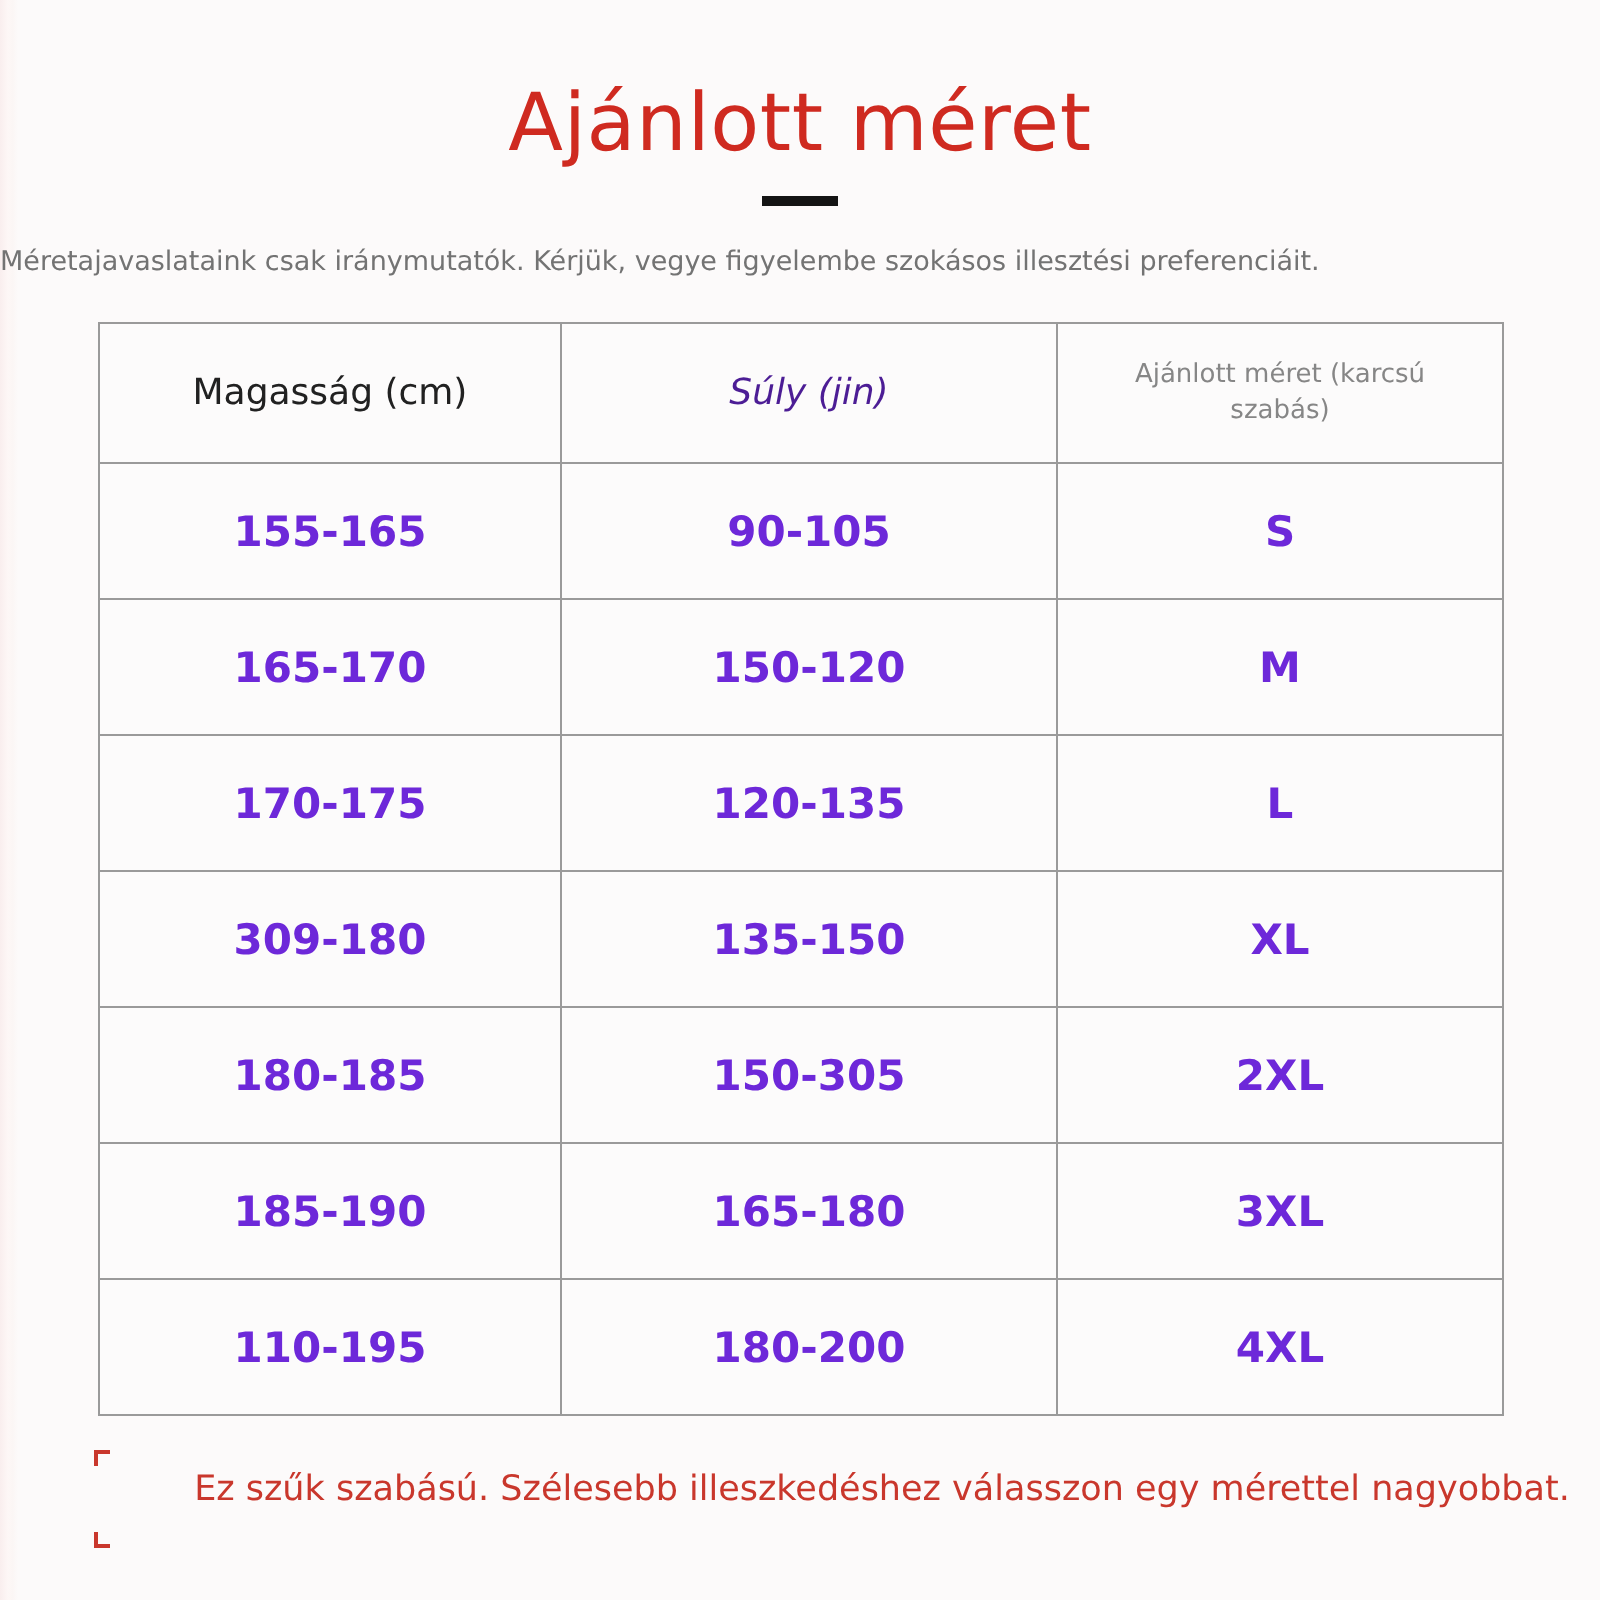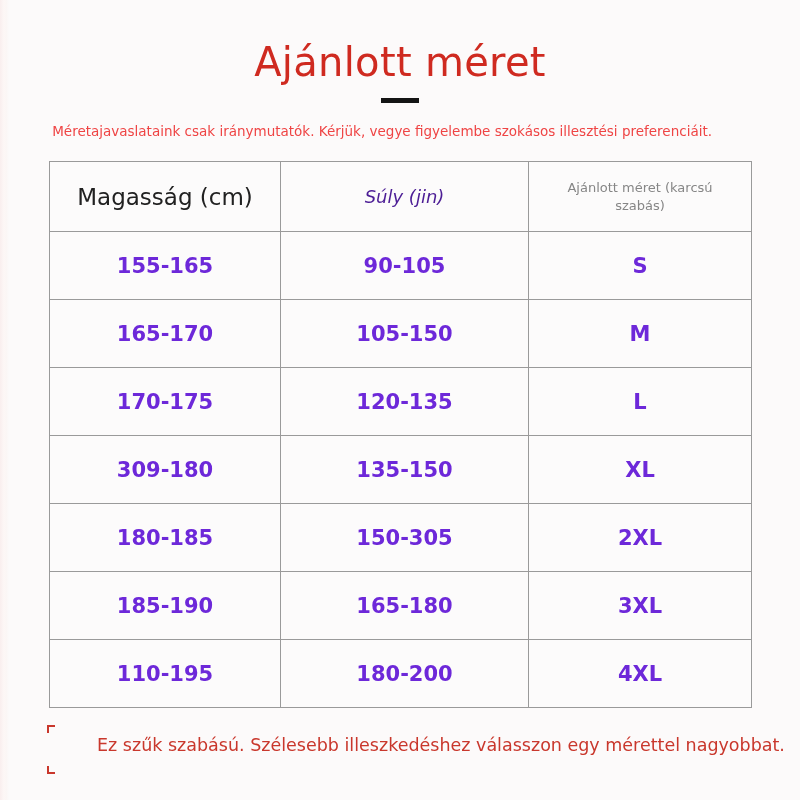--- a/index.html
+++ b/index.html
@@ -56,23 +56,23 @@
     height: 5px;
     background: #141414;
   }
 
   
   .subtitle {
     position: absolute;
     left: 0;
     top: 123px;
     width: 712px;
-    text-align: right;
+    text-align: left;
     font-size: 13.5px;
-    color: #ef4444;
+    color: #737373;
     font-weight: 400;
     line-height: 1.3;
   }
 
   
   .size-table {
     position: absolute;
     left: 49px;
     top: 161px;
     width: 702px;
@@ -90,21 +90,21 @@
 
   .col-h { width: 231px; }
   .col-w { width: 248px; }
   .col-s { width: 223px; }
 
   thead th {
     height: 69px;
     font-weight: 400;
   }
   th.h-height {
-    font-size: 23px;
+    font-size: 18px;
     color: #212121;
   }
   th.h-weight {
     font-size: 18px;
     color: #4c1d95;
     font-style: italic;
   }
   th.h-size {
     font-size: 13px;
     color: #868686;
@@ -183,21 +183,21 @@
       </tr>
     </thead>
     <tbody>
       <tr>
         <td class="cell-height">155-165</td>
         <td class="cell-weight">90-105</td>
         <td class="cell-size">S</td>
       </tr>
       <tr>
         <td class="cell-height">165-170</td>
-        <td class="cell-weight">105-150</td>
+        <td class="cell-weight">150-120</td>
         <td class="cell-size">M</td>
       </tr>
       <tr>
         <td class="cell-height">170-175</td>
         <td class="cell-weight">120-135</td>
         <td class="cell-size">L</td>
       </tr>
       <tr>
         <td class="cell-height">309-180</td>
         <td class="cell-weight">135-150</td>

